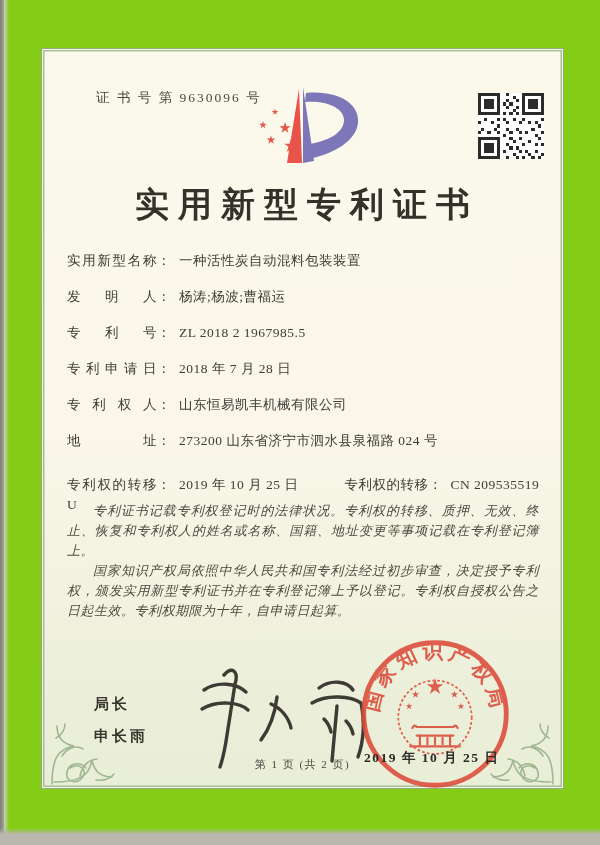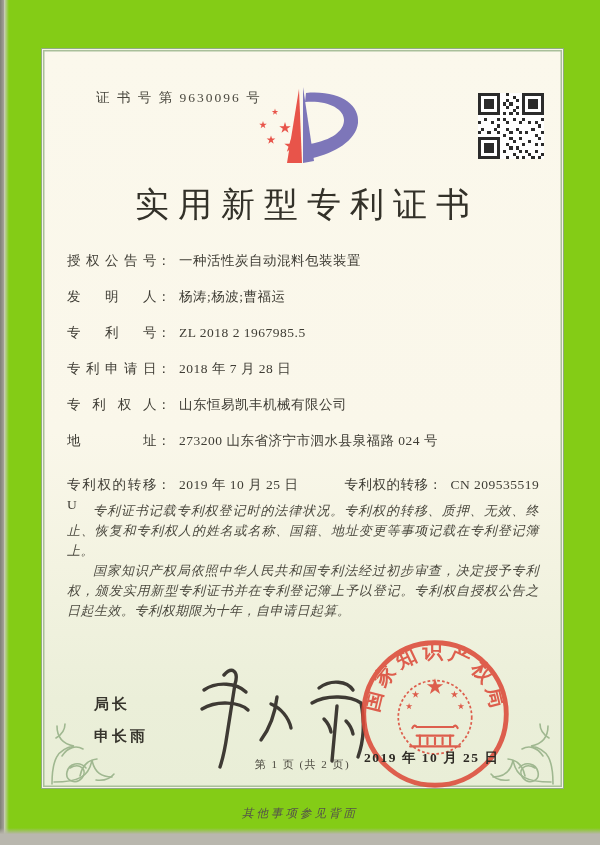--- a/index.html
+++ b/index.html
@@ -14,21 +14,21 @@
         background:linear-gradient(0deg,#b8b6ab,rgba(246,243,231,0));}
   .frame{position:absolute;left:41px;top:48px;right:36px;bottom:45px;
         border:1.5px solid #8fac81;
         box-shadow:inset 0 0 0 1px #f6f3e7, inset 0 0 0 2.5px #a9bf9a;
         background:linear-gradient(180deg,#fbf8ec 0%,#faf7ea 52%,#f3f3e1 70%,#ebefd9 88%,#e9eed7 100%);}
   .cert-no{position:absolute;left:54px;top:40px;font-size:13.5px;color:#4a483f;
         letter-spacing:2px;}
   .logo{position:absolute;left:212px;top:34px;width:132px;height:92px;}
   .qr{position:absolute;left:436px;top:44px;width:66px;height:66px;}
   .title{position:absolute;left:0;right:0;top:133px;text-align:center;
-        font-size:34px;font-weight:400;color:#333129;letter-spacing:9px;padding-left:9px;}
+        font-size:34px;font-weight:700;color:#333129;letter-spacing:9px;padding-left:9px;}
   .fields{position:absolute;left:25px;right:22px;top:202px;}
   .row{font-size:13.5px;color:#3f3d35;height:36px;line-height:20px;letter-spacing:.5px;}
   .lbl{display:inline-block;width:90px;text-align:justify;text-align-last:justify;
         vertical-align:top;}
   .colon{margin-right:8px;}
   .grant{margin-top:8px;height:auto;}
   .grant .pair2{margin-left:46px;}
   .paras{position:absolute;left:25px;right:24px;top:452px;font-size:13px;
         line-height:20px;color:#4c4a40;font-style:italic;text-align:justify;}
   .paras p{margin:0;text-indent:2em;letter-spacing:.5px;}
@@ -94,21 +94,21 @@
                  M8,13h1v1h-1z M10,14h1v1h-1z M11,15h1v1h-1z M13,14h1v1h-1z M14,16h1v1h-1z M16,15h1v1h-1z M18,16h1v1h-1z M19,14h1v1h-1z M20,16h1v1h-1z
                  M9,16h1v1h-1z M10,17h1v1h-1z M12,17h1v1h-1z M8,18h1v1h-1z M11,19h1v1h-1z M13,18h1v1h-1z M15,18h1v1h-1z M16,19h1v1h-1z M18,18h1v1h-1z M20,19h1v1h-1z
                  M9,20h1v1h-1z M12,20h1v1h-1z M14,20h1v1h-1z M17,20h1v1h-1z M19,20h1v1h-1z"></path>
       </g>
     </svg>
 
     <div class="title">实用新型专利证书</div>
 
     <div class="fields">
       <div class="row">
-        <span class="lbl">授权公告号</span><span class="colon">：</span><span>一种活性炭自动混料包装装置</span>
+        <span class="lbl">实用新型名称</span><span class="colon">：</span><span>一种活性炭自动混料包装装置</span>
       </div>
       <div class="row">
         <span class="lbl">发明人</span><span class="colon">：</span><span>杨涛;杨波;曹福运</span>
       </div>
       <div class="row">
         <span class="lbl">专利号</span><span class="colon">：</span><span>ZL 2018 2 1967985.5</span>
       </div>
       <div class="row">
         <span class="lbl">专利申请日</span><span class="colon">：</span><span>2018 年 7 月 28 日</span>
       </div>
@@ -192,14 +192,13 @@
         <path d="M10,88 C34,88 45,83 48,66 C50,77 57,83 68,83"></path>
         <path d="M26,74 c10,-6 18,2 12,10 c-6,7 -17,3 -15,-6 c2,-9 13,-11 19,-4"></path>
         <path d="M18,62 c6,-9 14,-11 21,-7"></path>
         <path d="M36,82 c2,-10 8,-16 17,-17"></path>
         <path d="M12,44 c5,-3 9,-8 9,-14"></path>
         <path d="M52,86 c8,1 14,-1 18,-6"></path>
       </g>
     </svg>
   </div>
 
-  <div class="back-note">其他事项参见背面</div>
 </div>
 
 </body></html>

